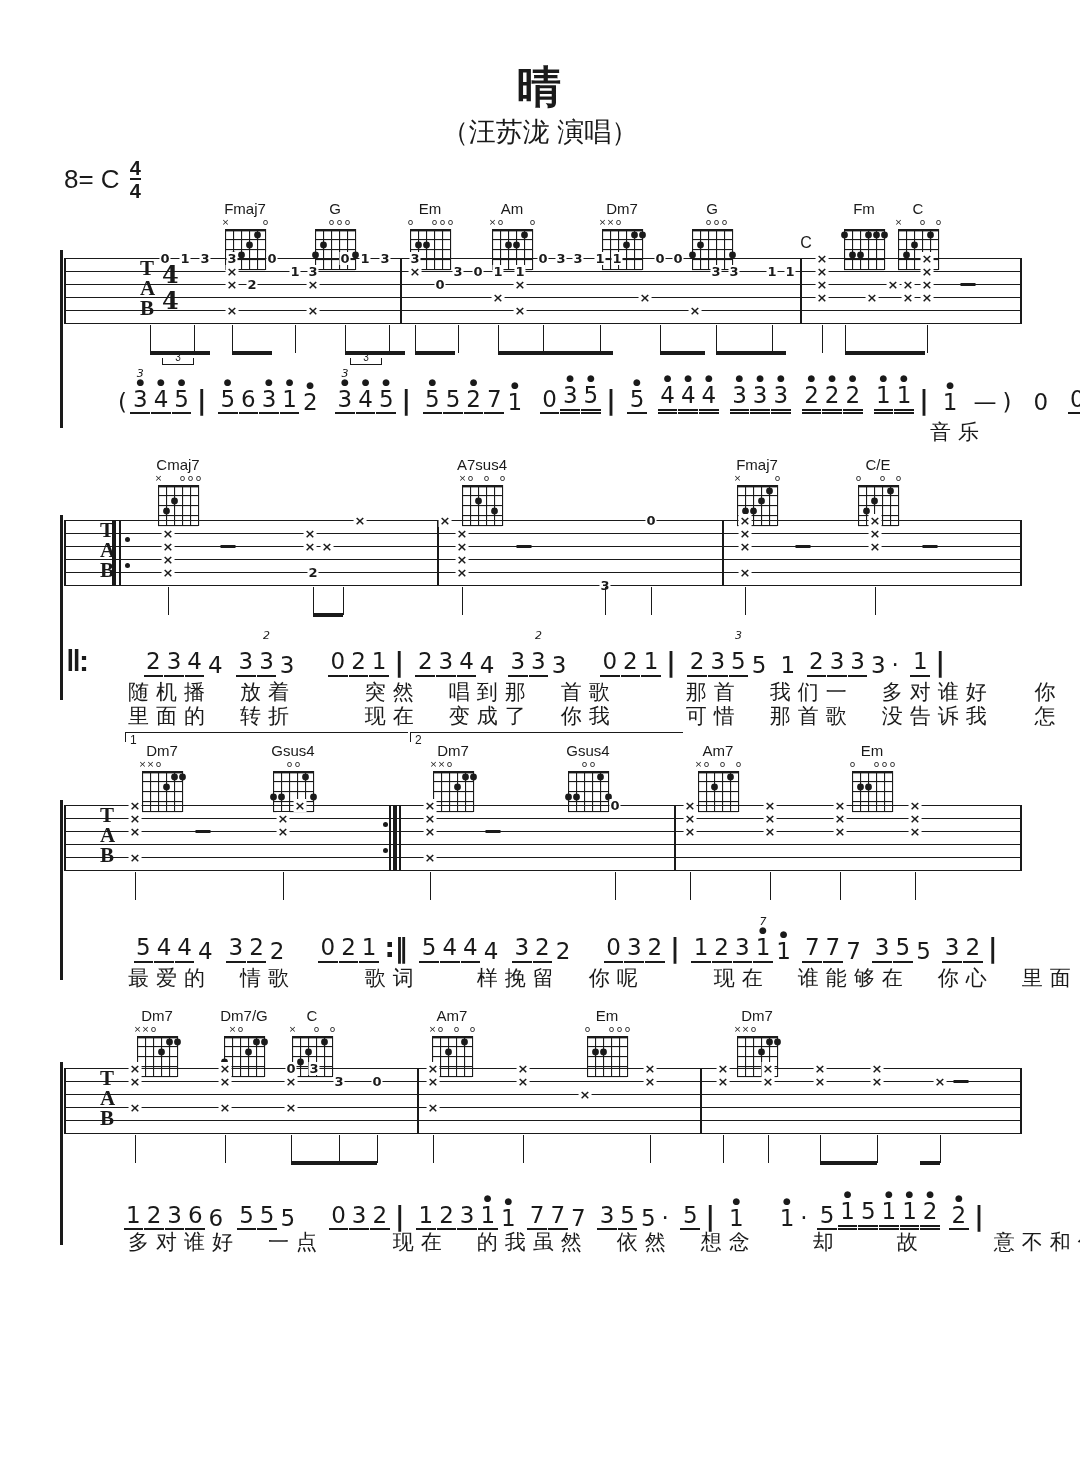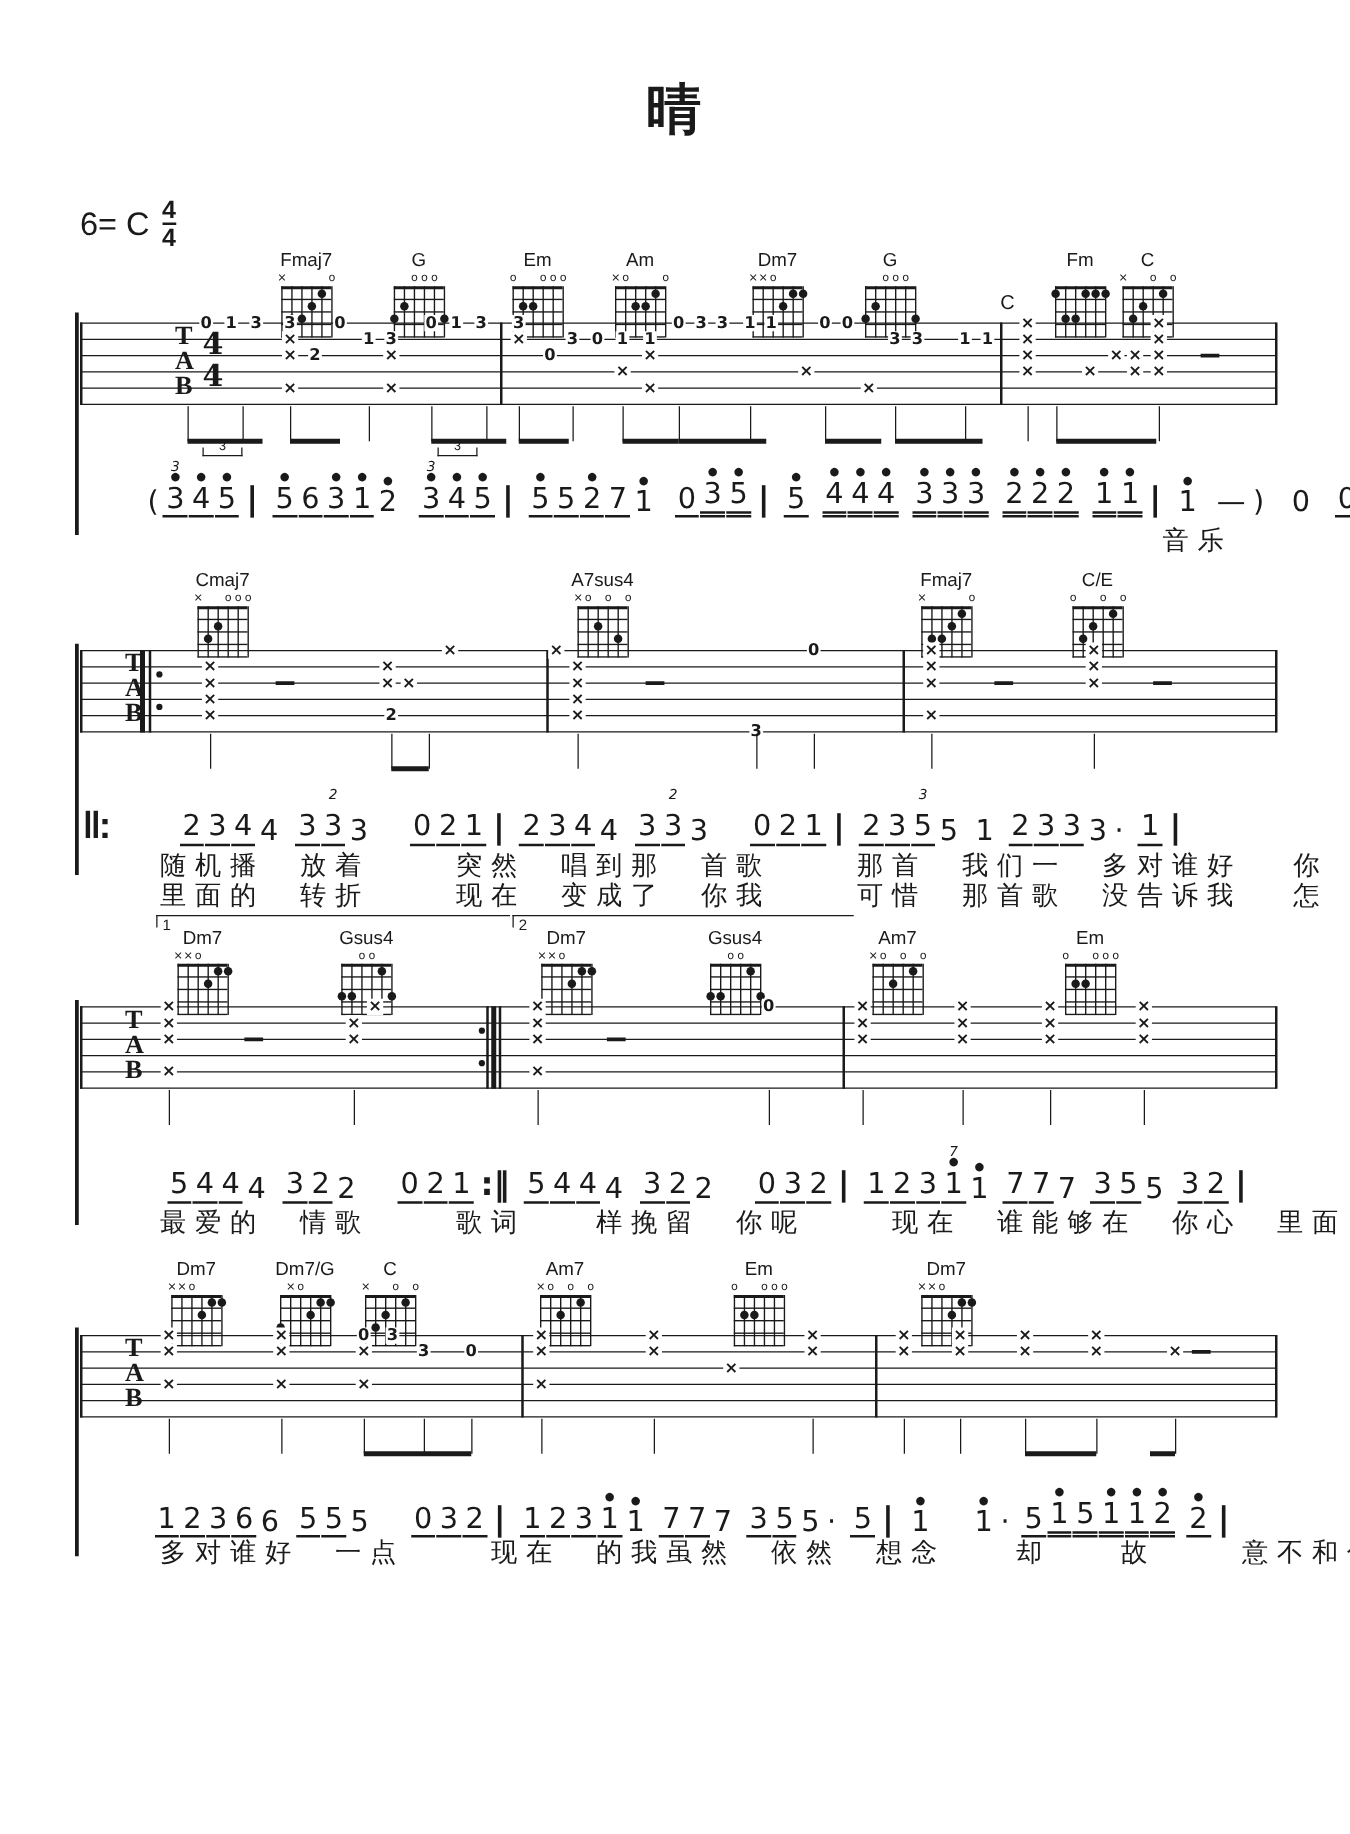--- a/index.html
+++ b/index.html
@@ -39,22 +39,23 @@
   .volta{border-top:1.6px solid #1a1a1a;border-left:1.6px solid #1a1a1a;height:9px;}
   .volta span{position:absolute;left:4px;top:0;font-size:12px;}
   .prefix{font-size:30px;font-weight:bold;letter-spacing:-2px;}
   .ctext{font-size:16px;transform:translateX(-50%);}
 </style>
 </head>
 <body>
 
 <div class="page">
   <div class="abs title">晴</div>
+  <div class="abs subtitle">（汪苏泷 演唱）</div>
   <div class="abs keysig">
-    <span>6= C</span>
+    <span>8= C</span>
     <span class="frac">
       <span>4</span>
       <span class="bot">4</span>
     </span>
   </div>
   <div id="music">
       <div class="abs sys-border" style="left: 60px; top: 250px; height: 178px;"></div>
       <div class="abs chord-name" style="left: 245px; top: 200px;">Fmaj7</div>
       <div class="abs chord-svg" style="left: 245px; top: 216px;"><svg width="56" height="60">
           <rect x="8" y="13" width="40" height="2.4" fill="#1a1a1a"></rect>

